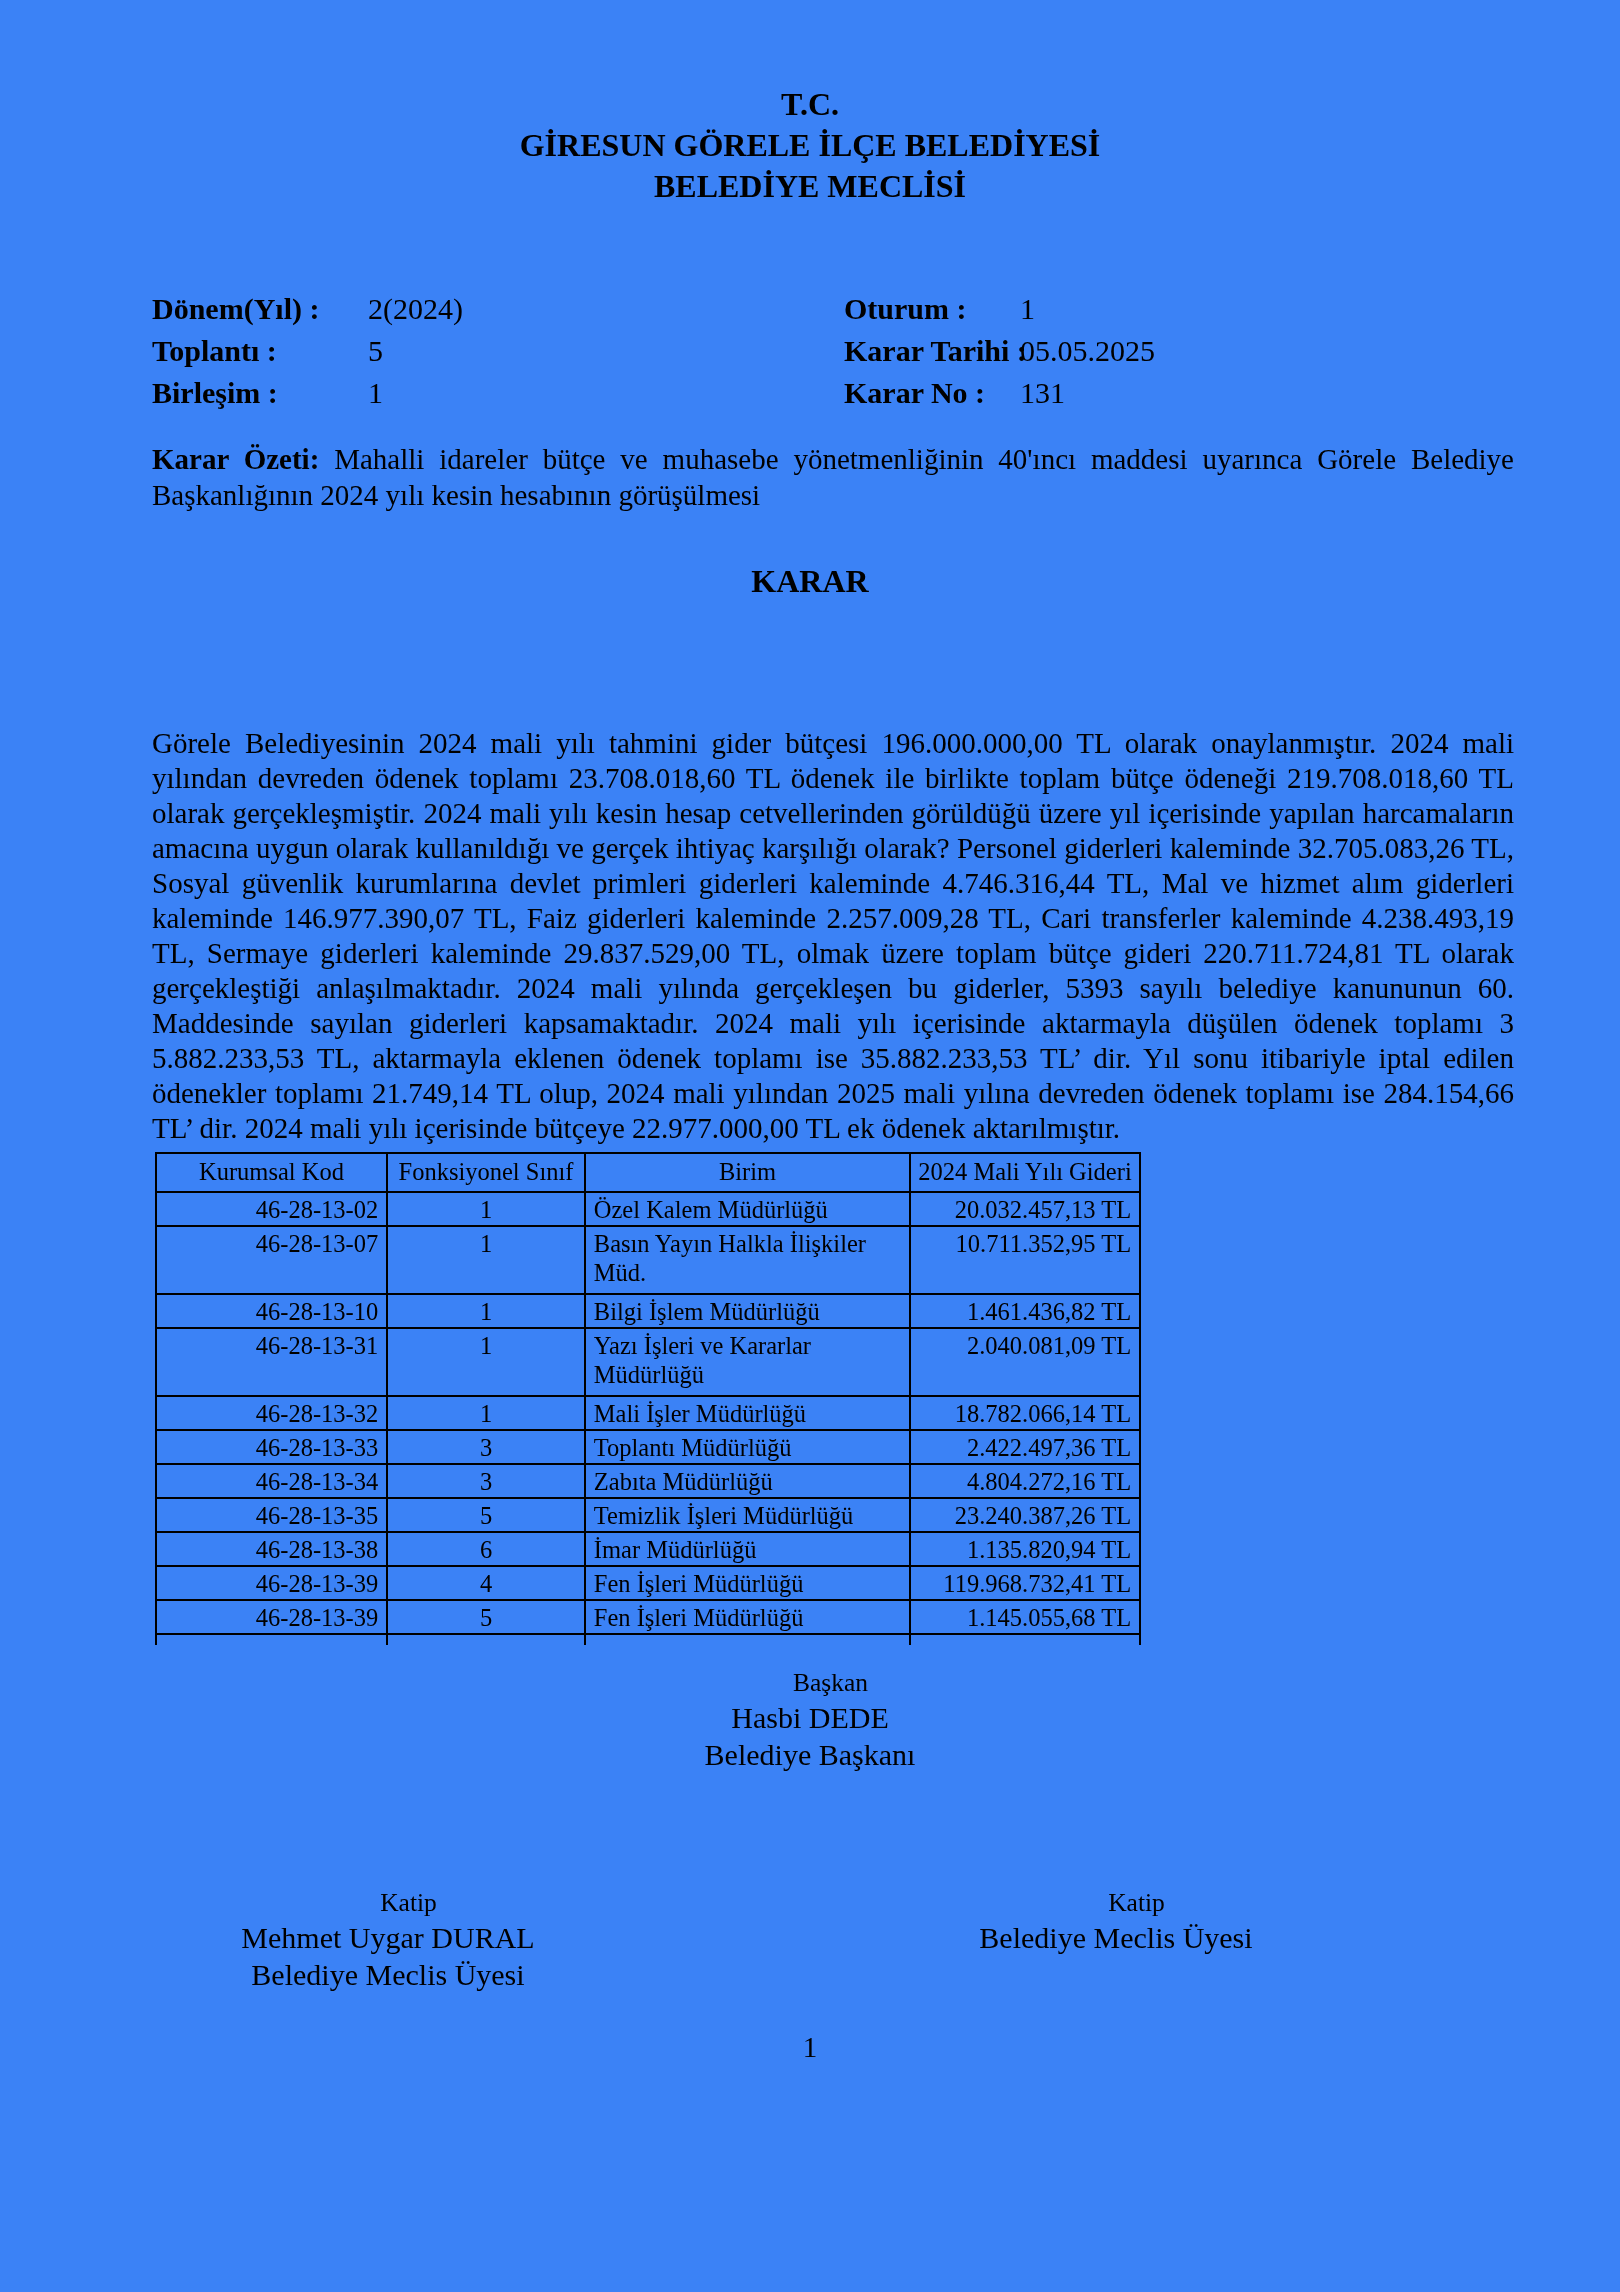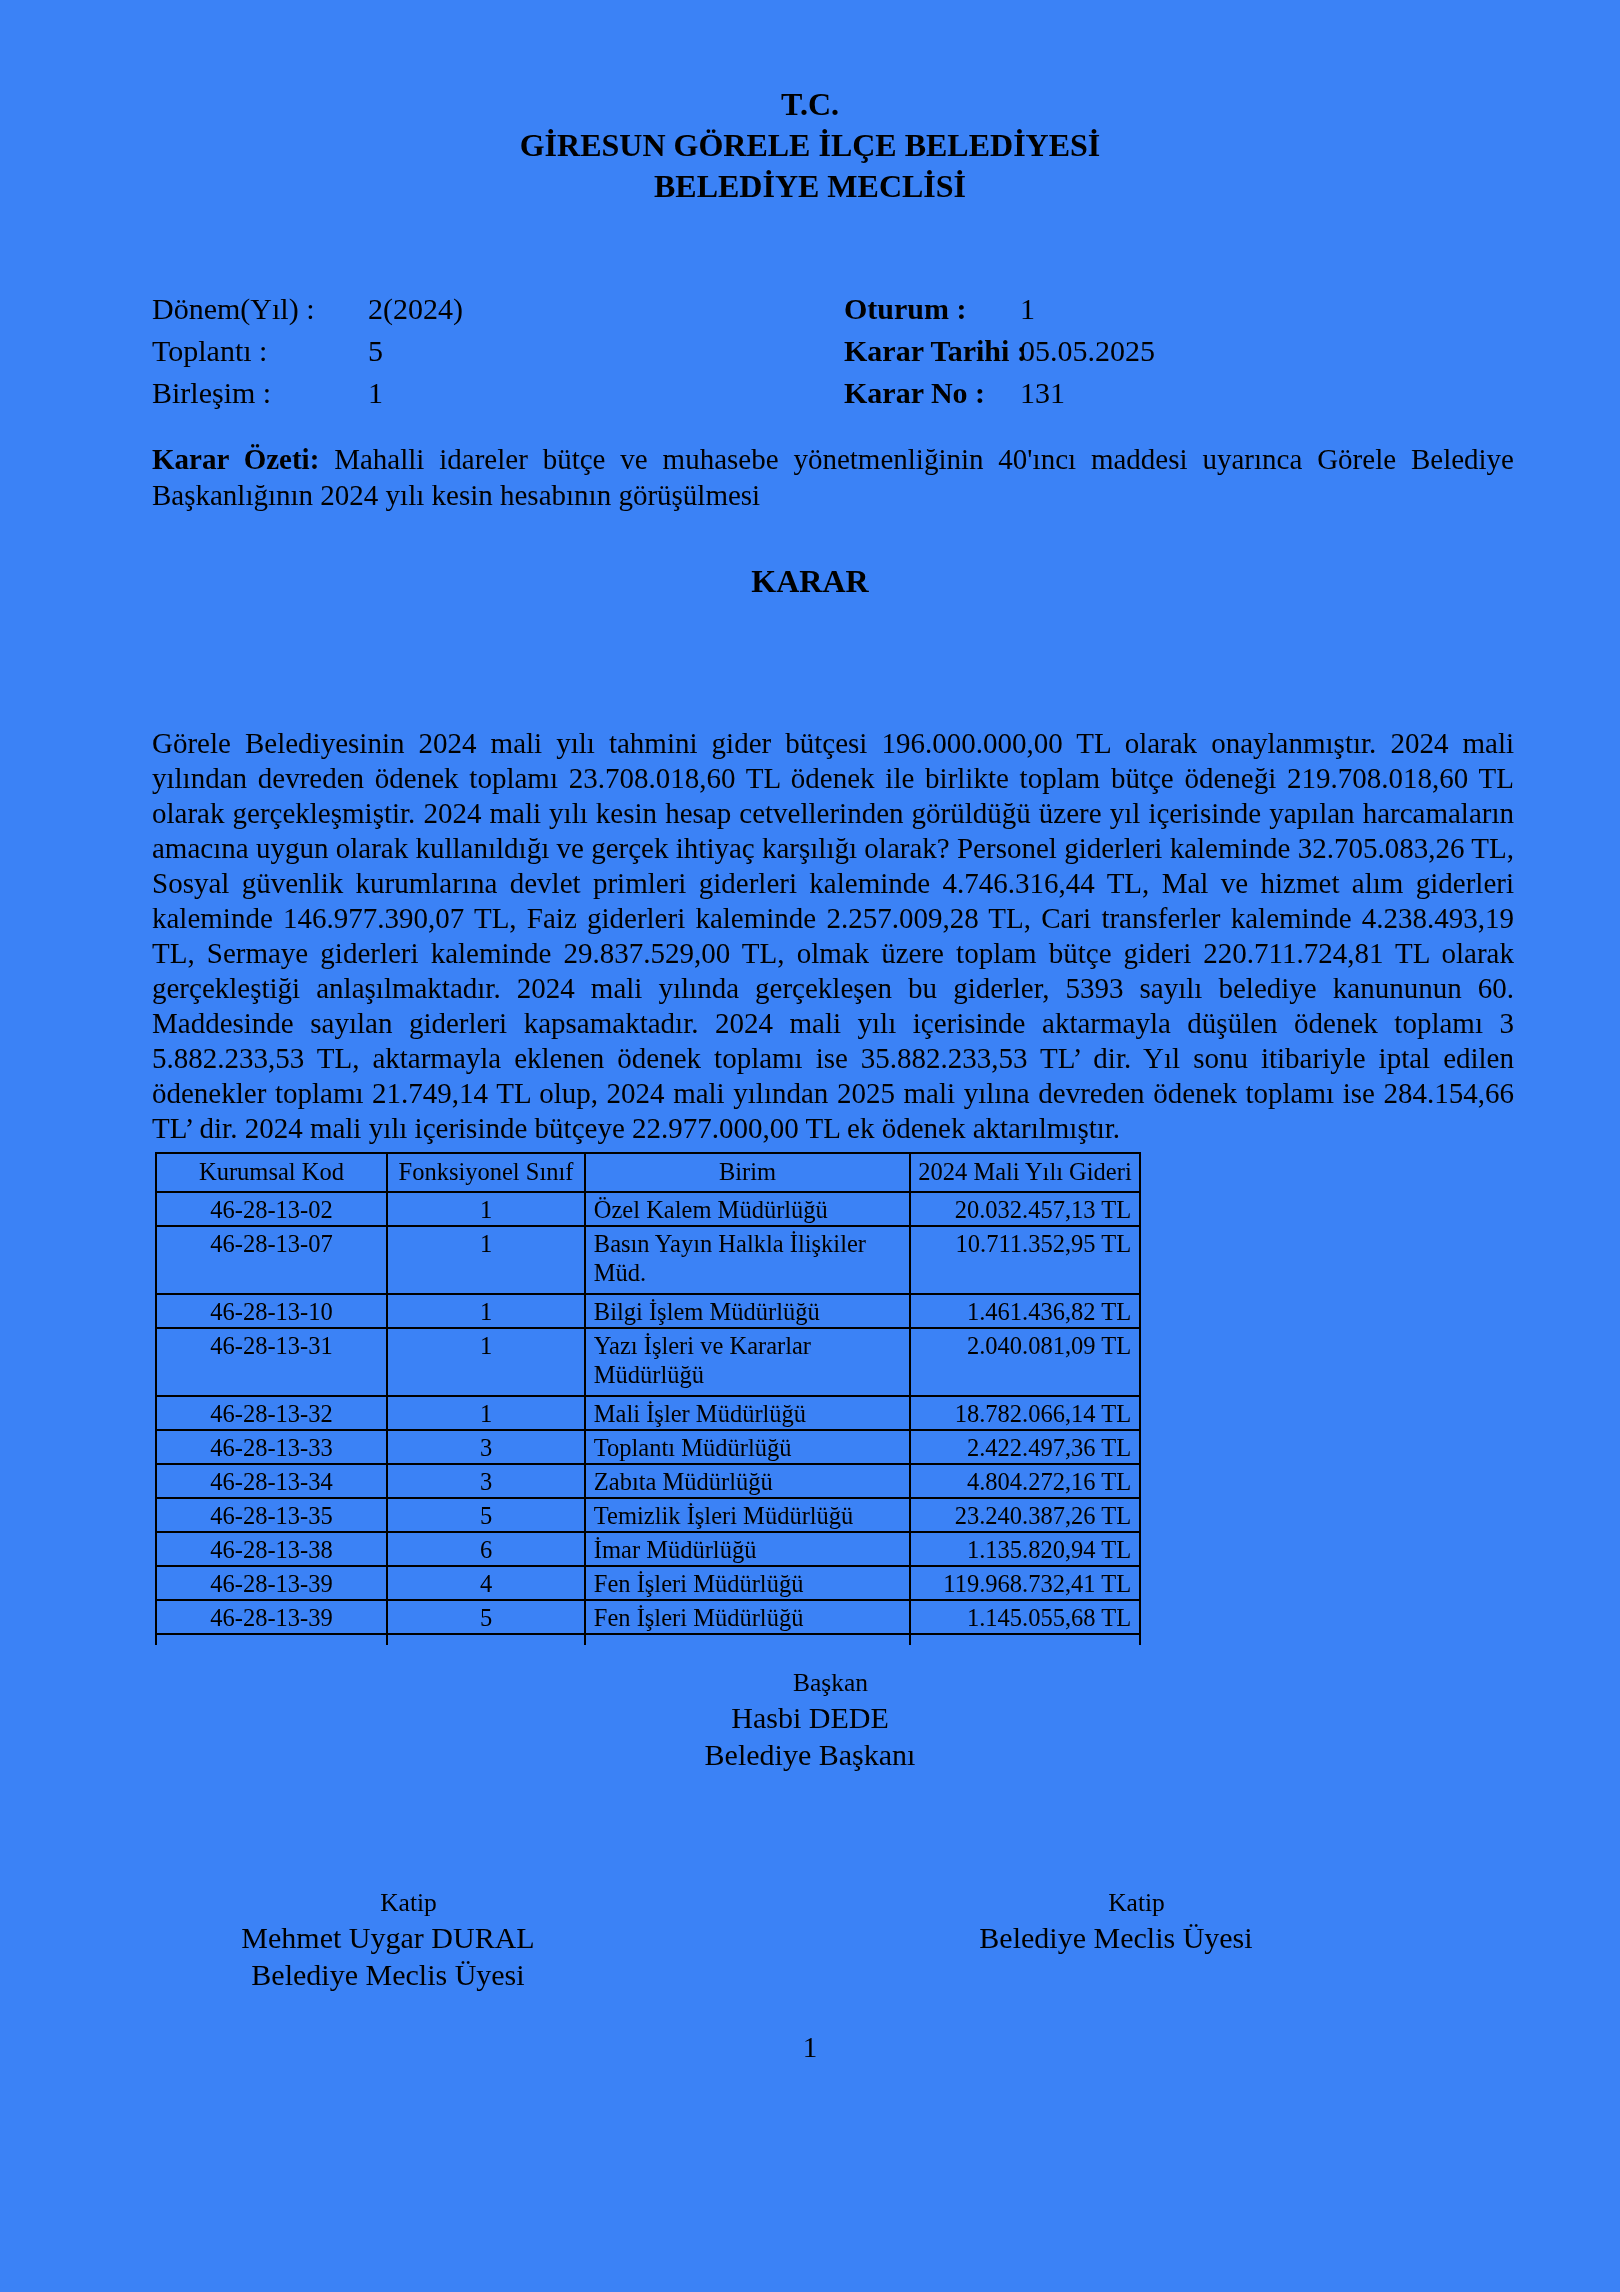--- a/index.html
+++ b/index.html
@@ -17,21 +17,21 @@
   .doc-header {
     position:absolute; top:84px; left:0; width:1620px;
     text-align:center; font-weight:bold; font-size:32px; line-height:41px;
   }
 
   
   .meta-col { position:absolute; top:288px; font-size:30px; line-height:42px; }
   .meta-left  { left:152px; }
   .meta-right { left:844px; }
   .meta-row { white-space:nowrap; }
-  .meta-left .lbl  { display:inline-block; width:216px; font-weight:normal; }
+  .meta-left .lbl  { display:inline-block; width:216px; font-weight:bold; }
   .meta-right .lbl { display:inline-block; width:176px; font-weight:bold; }
 
   
   .ozet {
     position:absolute; top:441px; left:152px; width:1362px;
     font-size:29px; line-height:36px; text-align:justify;
   }
   .ozet b { font-weight:bold; }
 
   
@@ -62,21 +62,21 @@
     vertical-align:top;
     line-height:29px;
     padding:2px 7.8px 1px 7.8px;
     overflow:hidden;
   }
   col.c1 { width:231px; }
   col.c2 { width:198px; }
   col.c3 { width:325px; }
   col.c4 { width:230px; }
   table.gider th { padding:2.9px 2px; height:31px; }
-  td.kod   { text-align:center; padding-left:15.7px; height:29px; }
+  td.kod   { text-align:right; padding-left:15.7px; height:29px; }
   td.sinif { text-align:center; }
   td.birim { text-align:left; padding-left:11.8px; white-space:pre-line; }
   td.gider { text-align:right; padding-right:29px; }
   tr.tall td { height:63px; }
   tr.sliver td { height:9.8px; border-bottom:none; padding:0; }
 
   
   .sig { position:absolute; text-align:center; }
   .sig .role  { font-size:25.5px; line-height:33px;margin-left:41px; }
   .sig .name  { font-size:30px; line-height:37px; }

